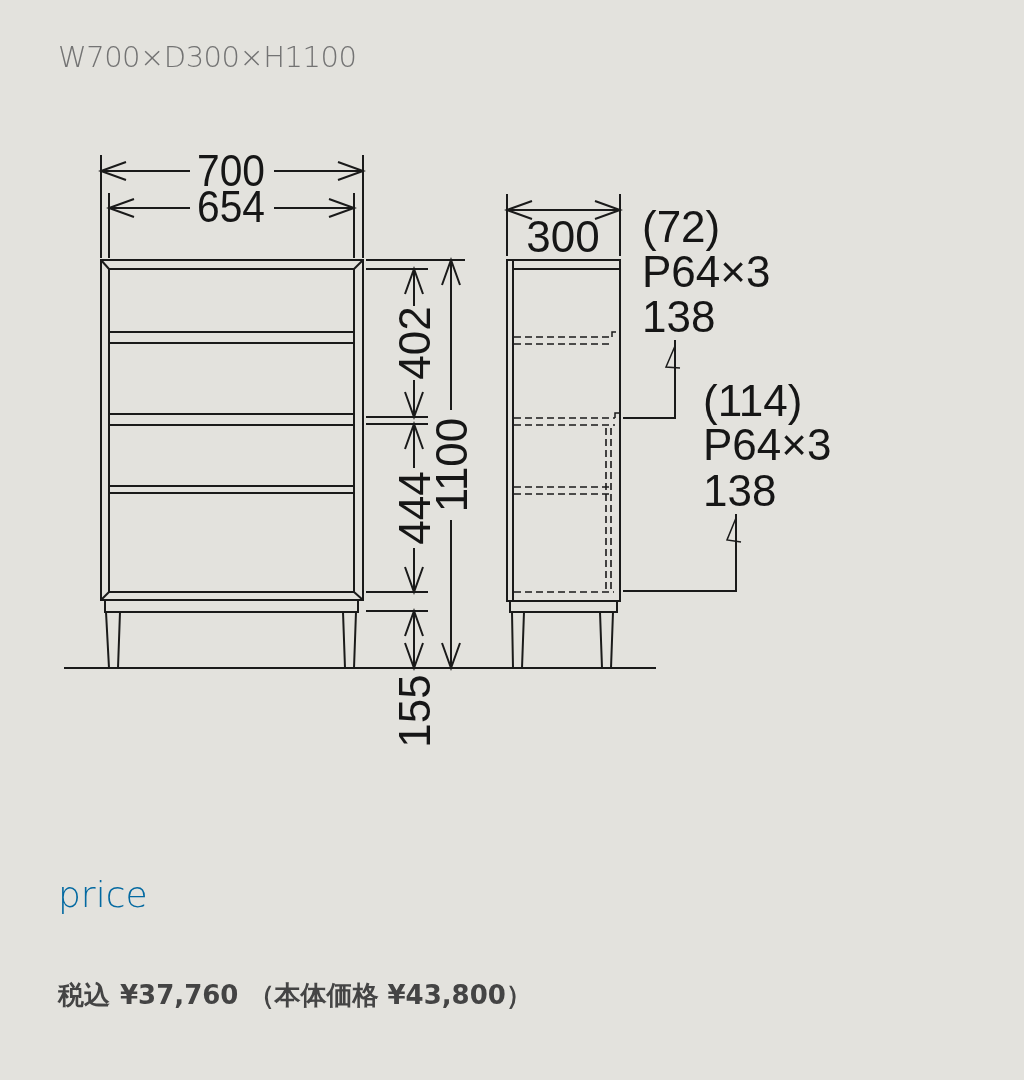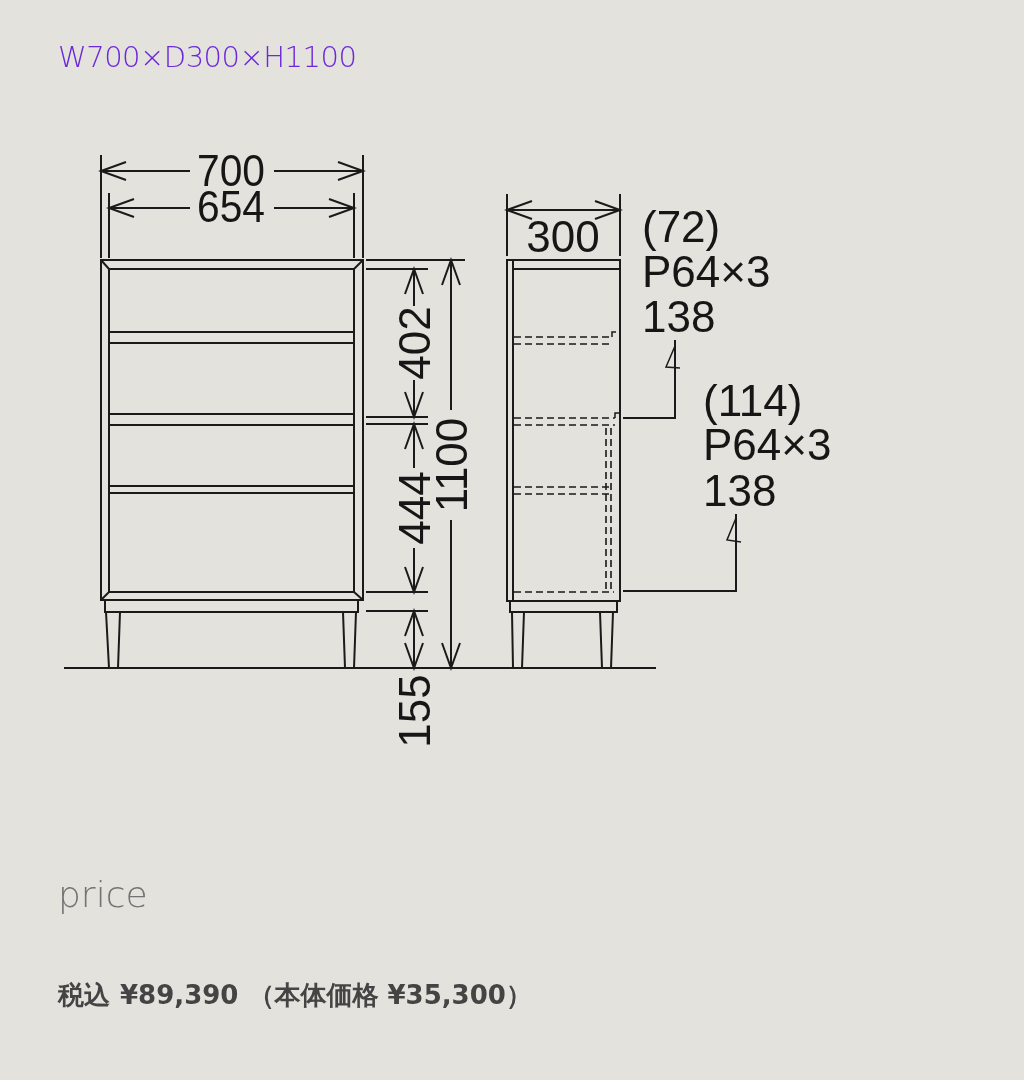--- a/index.html
+++ b/index.html
@@ -5,28 +5,28 @@
     html, body { margin: 0; padding: 0; }
     body {
       width: 1024px; height: 1080px;
       background: #e3e2dd;
       position: relative;
       overflow: hidden;
       font-family: "Liberation Sans", "DejaVu Sans", sans-serif;
     }
     .spec {
       position: absolute; left: 58px; top: 40px;
-      font-size: 29px; color: #6d28d9; letter-spacing: -0.5px;
+      font-size: 29px; color: #737373; letter-spacing: -0.5px;
       font-family: "DejaVu Sans", sans-serif; font-weight: 300;
     }
     svg.drawing { position: absolute; left: 0; top: 0; }
     .dim { font-family: "Liberation Sans", sans-serif; fill: #161616; font-size: 44px; }
     .price-label {
       position: absolute; left: 58px; top: 874px;
-      font-size: 36px; color: #737373; font-family: "DejaVu Sans", sans-serif;
+      font-size: 36px; color: #0369a1; font-family: "DejaVu Sans", sans-serif;
       font-weight: 300;
     }
     .price-line {
       position: absolute; left: 58px; top: 978px;
       font-size: 26px; color: #444; font-family: "DejaVu Sans", sans-serif;
     }
     .price-line span { margin-right: 10px; font-weight: bold; }
   </style>
 </head>
 <body>
@@ -152,14 +152,14 @@
   <text class="dim" x="642" y="242">(72)</text>
   <text class="dim" x="642" y="287">P64×3</text>
   <text class="dim" x="642" y="332">138</text>
   <text class="dim" x="703" y="416">(114)</text>
   <text class="dim" x="703" y="460">P64×3</text>
   <text class="dim" x="703" y="506">138</text>
 </svg>
 
 <div class="price-label">price</div>
 <div class="price-line">
-  <span>税込</span><span>¥89,390</span><span>（本体価格 ¥35,300）</span>
+  <span>税込</span><span>¥37,760</span><span>（本体価格 ¥43,800）</span>
 </div>
 
 </body></html>

